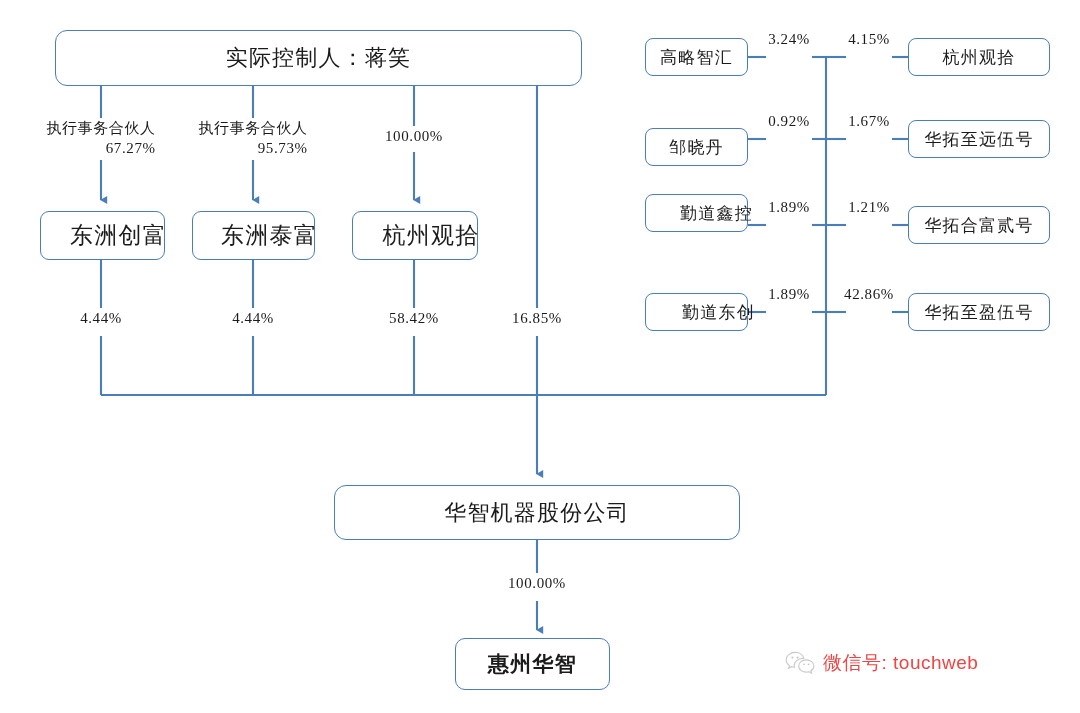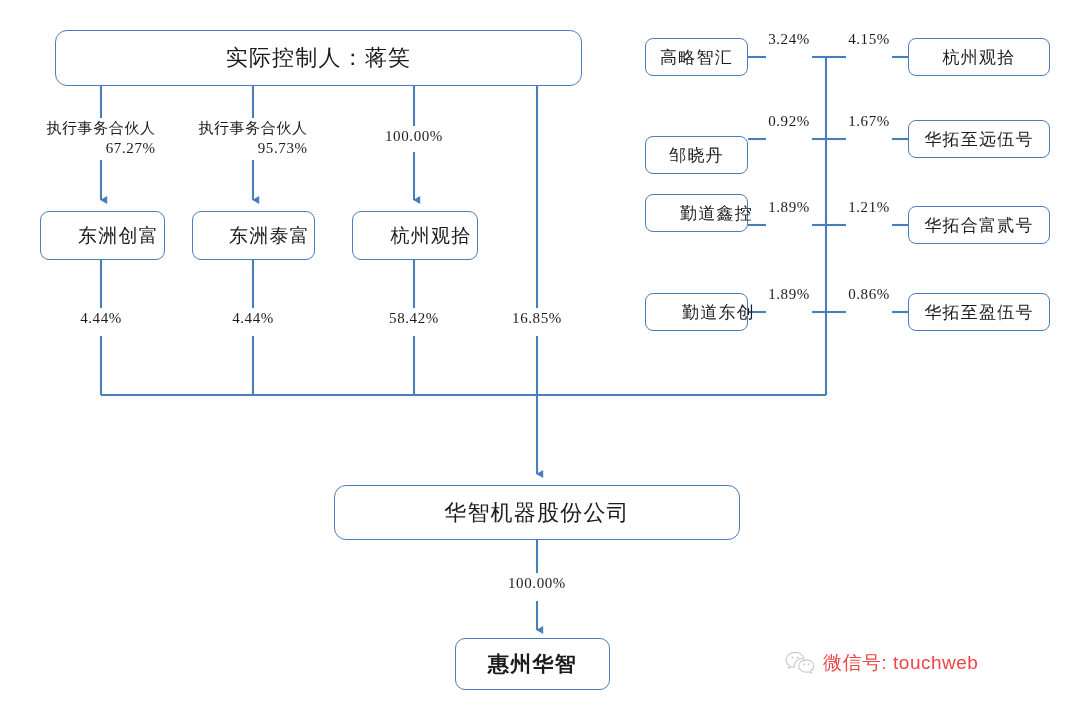--- a/index.html
+++ b/index.html
@@ -35,21 +35,21 @@
     color: #1b1b1b;
     font-family: "Liberation Serif", "DejaVu Serif", serif;
     letter-spacing: 1.2px;
     white-space: nowrap;
   }
   .node.big {
     border-radius: 12px;
     font-size: 22px;
   }
   .node.mid {
-    font-size: 19px;
+    font-size: 23px;
     padding-left: 32px;
   }
   .node.small {
     font-size: 17px;
     border-radius: 8px;
   }
   .node.sub {
     font-size: 21px;
     font-weight: bold;
     border-radius: 10px;
@@ -157,21 +157,21 @@
   <div class="node mid" style="left:192px; top:211px; width:123px; height:49px;">
     <span>东洲泰富</span>
   </div>
   <div class="node mid" style="left:352px; top:211px; width:126px; height:49px;">
     <span>杭州观拾</span>
   </div>
 
   <div class="node small" style="left:645px; top:38px; width:103px; height:38px;">
     <span>高略智汇</span>
   </div>
-  <div class="node small" style="left:645px; top:136px; width:103px; height:38px;">
+  <div class="node small" style="left:645px; top:128px; width:103px; height:38px;">
     <span>邹晓丹</span>
   </div>
   <div class="node small" style="left:645px; top:194px; width:103px; height:38px;padding-left:40px;">
     <span>勤道鑫控</span>
   </div>
   <div class="node small" style="left:645px; top:293px; width:103px; height:38px;padding-left:44px;">
     <span>勤道东创</span>
   </div>
 
   <div class="node small" style="left:908px; top:38px; width:142px; height:38px;">
@@ -239,21 +239,21 @@
   <div class="edge-label" style="left:869px; top:30px; transform:translateX(-50%);">
     <span>4.15%</span>
   </div>
   <div class="edge-label" style="left:869px; top:112px; transform:translateX(-50%);">
     <span>1.67%</span>
   </div>
   <div class="edge-label" style="left:869px; top:198px; transform:translateX(-50%);">
     <span>1.21%</span>
   </div>
   <div class="edge-label" style="left:869px; top:285px; transform:translateX(-50%);">
-    <span>0.86%</span>
+    <span>42.86%</span>
   </div>
 
   <div class="edge-label" style="left:537px; top:574px; transform:translateX(-50%);">
     <span>100.00%</span>
   </div>
 
   <div class="watermark" style="left:785px; top:650px;">
     <span>
       <svg width="30" height="24" viewBox="0 0 30 24" xmlns="http://www.w3.org/2000/svg">
         <path d="M10.3 1.4C5.2 1.4 1.1 4.7 1.1 8.8c0 2.3 1.3 4.4 3.4 5.8l-0.9 2.6 3.0-1.5c0.9 0.25 1.8 0.4 2.8 0.42

